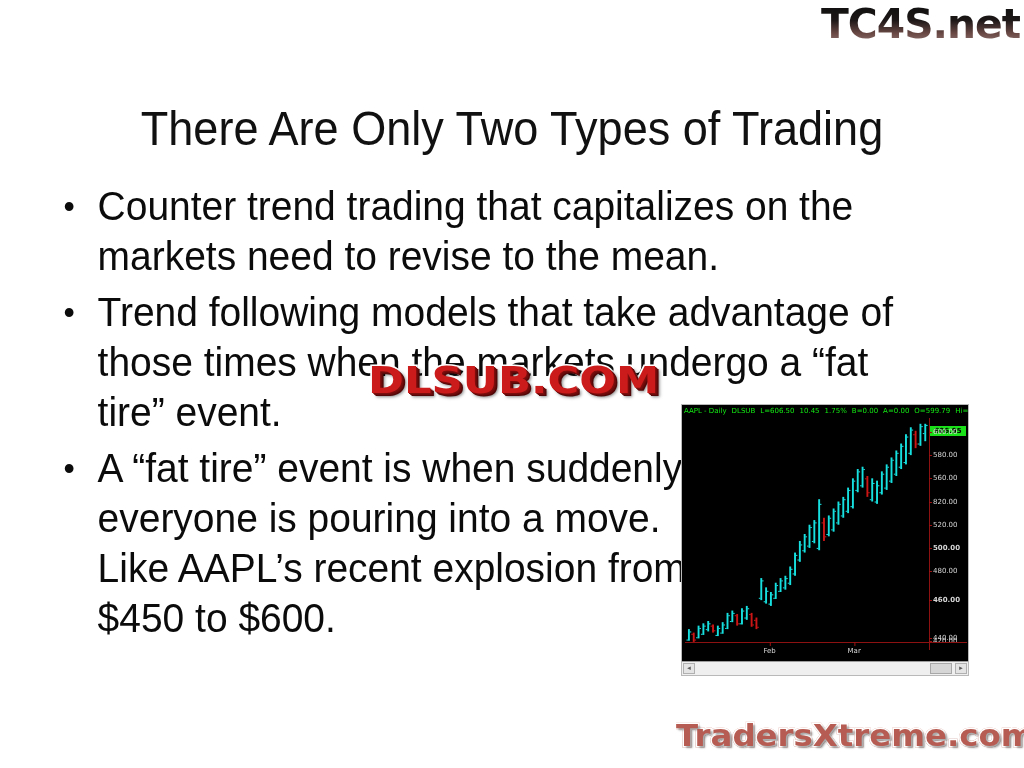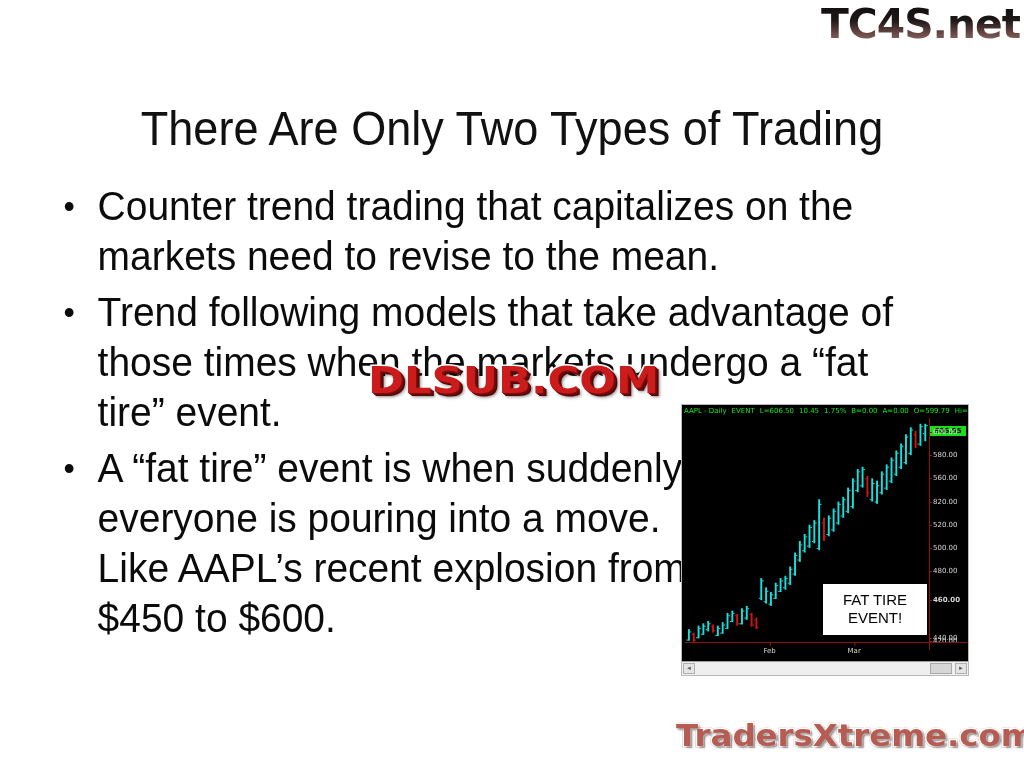--- a/index.html
+++ b/index.html
@@ -296,21 +296,21 @@
   </li>
   <li class="bullet-item narrow">
     <span class="bullet-marker">•</span>
     <span>A “fat tire” event is when suddenly everyone is pouring into a move.  Like AAPL’s recent explosion from $450 to $600.</span>
   </li>
 </ul>
 
 <div id="stock-chart">
 
   <div id="chart-quote-bar">
-    <span>AAPL - Daily</span><span class="qsep"></span><span>EVENT</span><span class="qsep"></span><span>L=606.50</span><span class="qsep"></span><span>10.45</span><span class="qsep"></span><span>1.75%</span><span class="qsep"></span><span>B=0.00</span><span class="qsep"></span><span>A=0.00</span><span class="qsep"></span><span>O=599.79</span><span class="qsep"></span><span>Hi=607.15</span>
+    <span>AAPL - Daily</span><span class="qsep"></span><span>DLSUB</span><span class="qsep"></span><span>L=606.50</span><span class="qsep"></span><span>10.45</span><span class="qsep"></span><span>1.75%</span><span class="qsep"></span><span>B=0.00</span><span class="qsep"></span><span>A=0.00</span><span class="qsep"></span><span>O=599.79</span><span class="qsep"></span><span>Hi=607.15</span>
   </div>
 
   <div id="chart-plot">
     <svg id="candles-svg" width="246" height="232" viewBox="0 0 246 232">
         <rect x="2.96" y="211.12" width="1.9" height="11.60" fill="#17e0e0"></rect>
         <rect x="1.46" y="221.56" width="1.6" height="1" fill="#17e0e0"></rect>
         <rect x="4.66" y="213.44" width="1.6" height="1" fill="#17e0e0"></rect>
         <rect x="7.78" y="214.60" width="1.9" height="9.28" fill="#cc1515"></rect>
         <rect x="6.28" y="215.76" width="1.6" height="1" fill="#cc1515"></rect>
         <rect x="9.48" y="221.56" width="1.6" height="1" fill="#cc1515"></rect>
@@ -461,36 +461,32 @@
       </svg>
   </div>
 
   <div id="chart-price-axis">
     <div id="last-price-tag">606.95</div>
   <div class="price-tick" style="top: 9.92px;">600.00</div>
       <div class="price-tick" style="top: 33.12px;">580.00</div>
       <div class="price-tick" style="top: 56.32px;">560.00</div>
       <div class="price-tick" style="top: 79.52px;">820.00</div>
       <div class="price-tick" style="top: 102.72px; text-align: center;">520.00</div>
-      <div class="price-tick" style="top: 125.92px;">500.00</div>
+      <div class="price-tick" style="top: 125.92px; font-weight: bold;">500.00</div>
       <div class="price-tick" style="top: 149.12px;">480.00</div>
       <div class="price-tick" style="top: 178px; font-weight: bold;">460.00</div>
       <div class="price-tick" style="top: 195.52px; margin-top: 20px;">440.00</div>
       <div class="price-tick" style="top: 218.72px;">420.00</div>
     </div>
 
   <div id="chart-time-axis">
       <div class="time-tick" style="left: 84.6px;">Feb</div>
       <div class="time-tick" style="left: 169.2px; text-align: center;">Mar</div>
     </div>
 
-  <div id="fat-tire-callout">
-    <div>FAT TIRE</div>
-    <div>EVENT!</div>
-  </div>
 
   <div id="chart-scrollbar">
     <div id="scroll-left-arrow">◄</div>
     <div id="scroll-thumb"></div>
     <div id="scroll-right-arrow">►</div>
   </div>
 
 </div>
 
 <div id="dlsub-watermark">DLSUB.COM</div>

